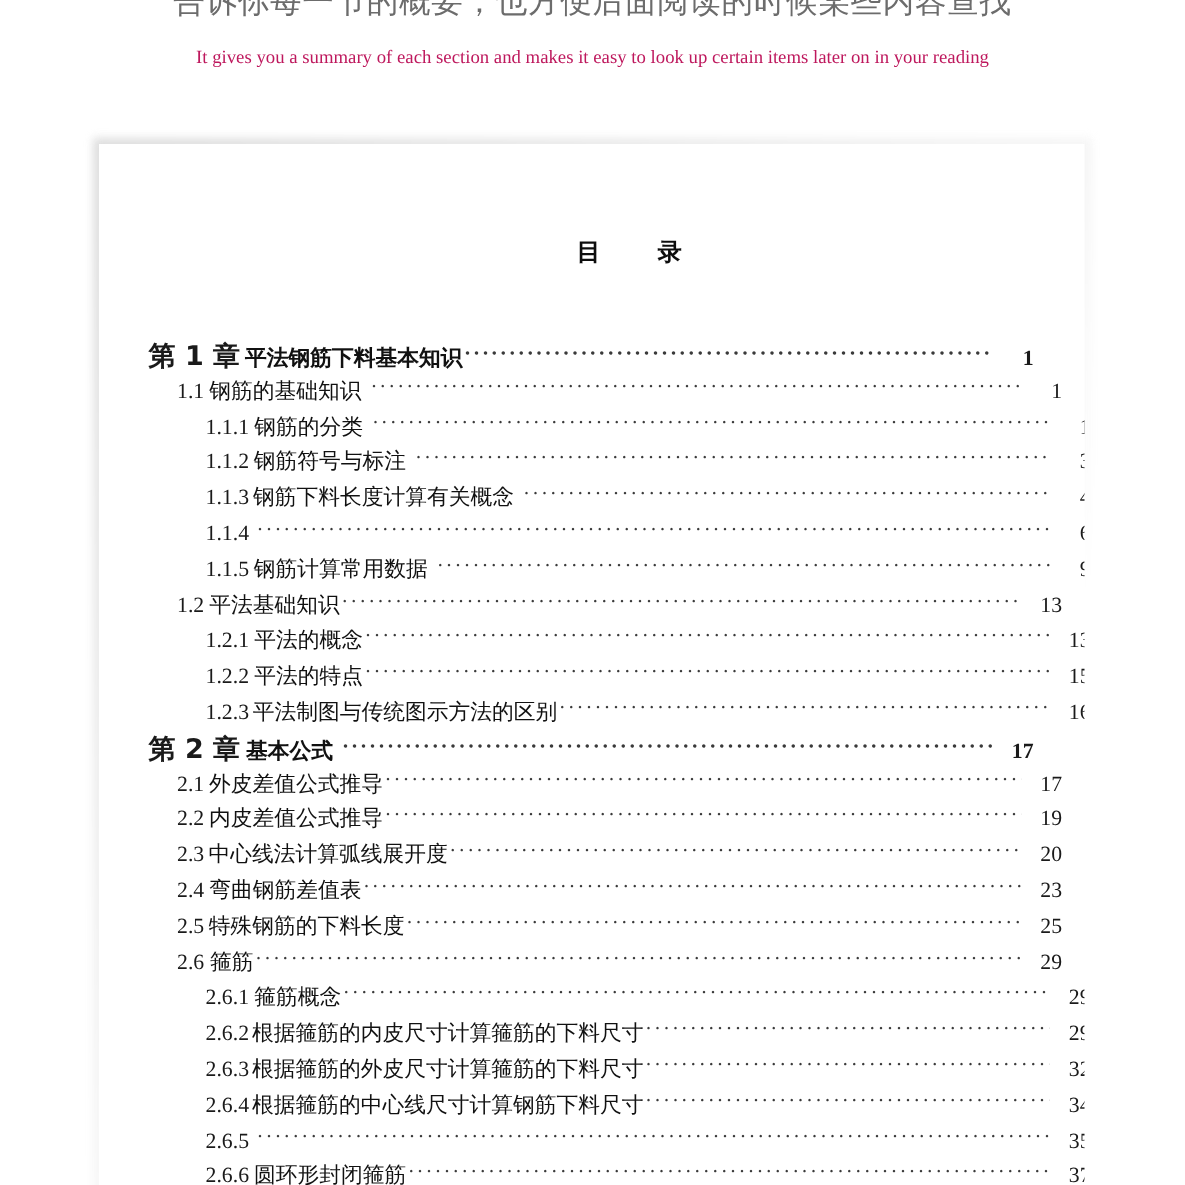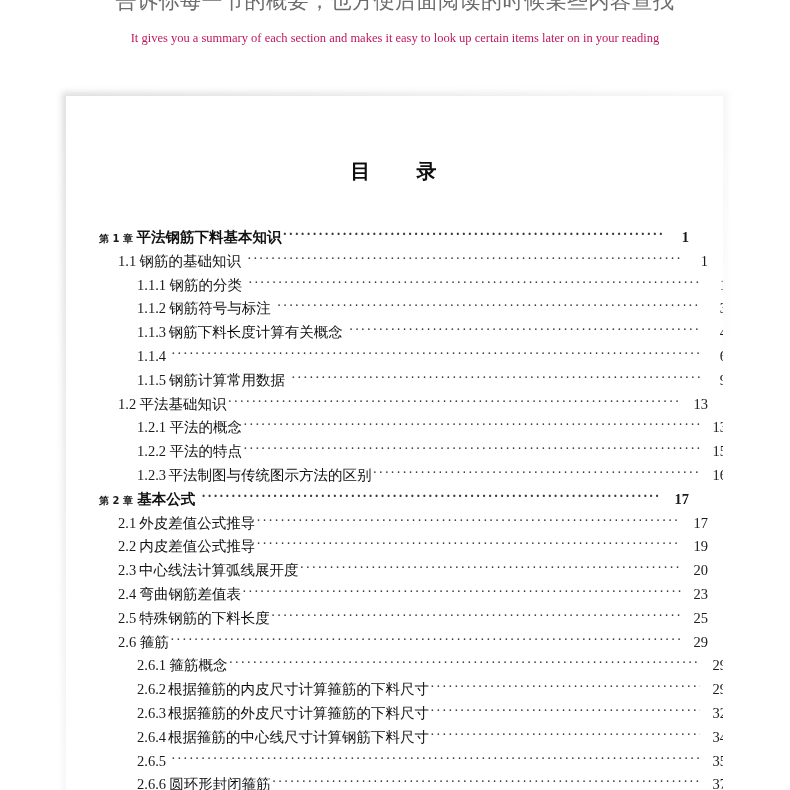--- a/index.html
+++ b/index.html
@@ -72,23 +72,24 @@
   }
 
   .toc-title {
     position: absolute;
     left: 0;
     top: 62px;
     width: 657px;
     text-align: center;
     font-family: "DejaVu Sans", "Liberation Sans", sans-serif;
     font-weight: bold;
-    font-size: 20px;
+    font-size: 16px;
     letter-spacing: 2px;
     color: #0d0d0d;
+    padding-left: 26px;
   }
 
   
   .toc-list {
     position: absolute;
     left: 33px;
     top: 130px;
     width: 590px;
   }
   .toc-row {
@@ -127,21 +128,21 @@
   .toc-row .pg {
     flex: 0 0 26px;
     text-align: right;
     font-family: "Liberation Serif", "DejaVu Serif", serif;
     font-size: 14.5px;
     color: #1a1a1a;
   }
 
   
   .lvl-1 { padding-left: 0px;  font-weight: bold; }
-  .lvl-1 .num   { font-family: "DejaVu Sans", "Liberation Sans", sans-serif; font-size: 10px; font-weight: bold; }
+  .lvl-1 .num   { font-family: "DejaVu Sans", "Liberation Sans", sans-serif; font-size: 18px; font-weight: bold; }
   .lvl-1 .label { font-weight: bold; font-size: 14.5px; }
   .lvl-1 .gap   { display: inline-block; width: 11px; }
 
   .lvl-2 { padding-left: 19px; }
   .lvl-2 .gap { display: inline-block; width: 9px; }
   .lvl-2 .label { font-size: 14.5px; }
   .lvl-2 .num { font-size: 14.5px; }
 
   .lvl-3 { padding-left: 38px; }
   .lvl-3 .gap { display: inline-block; width: 9px; }

